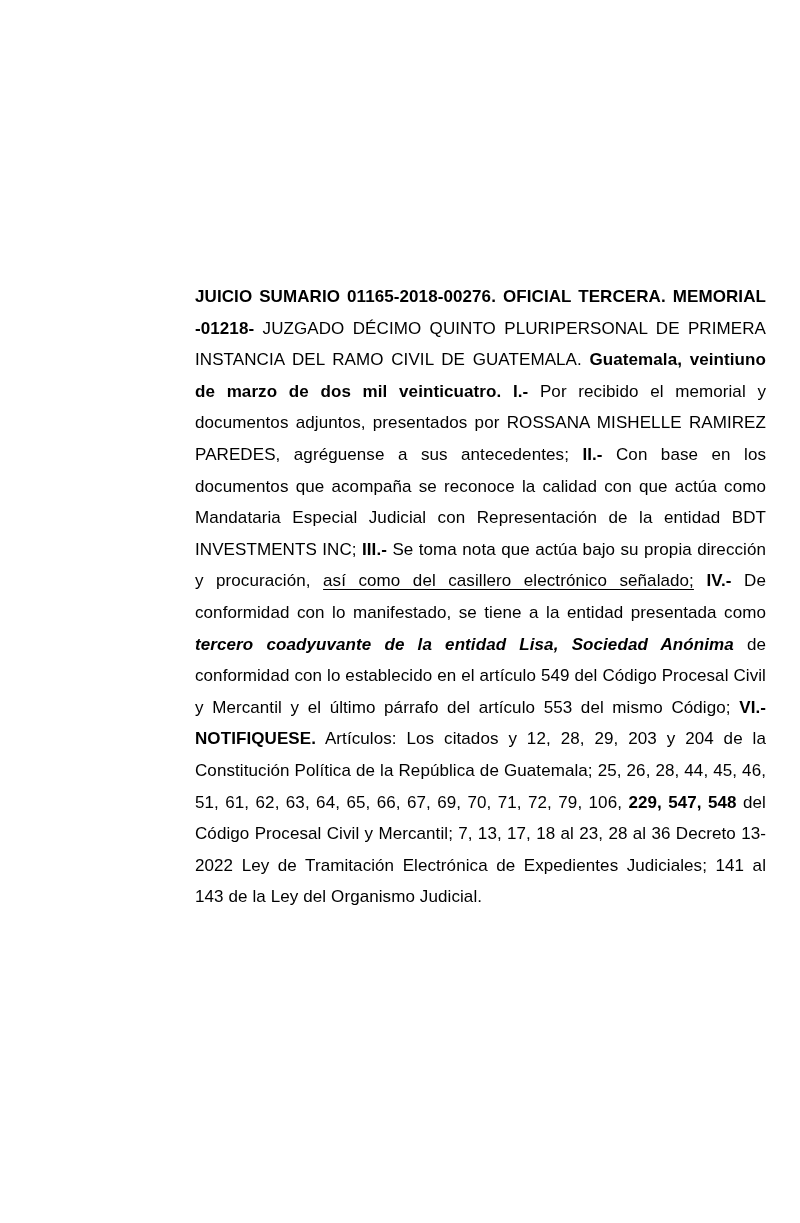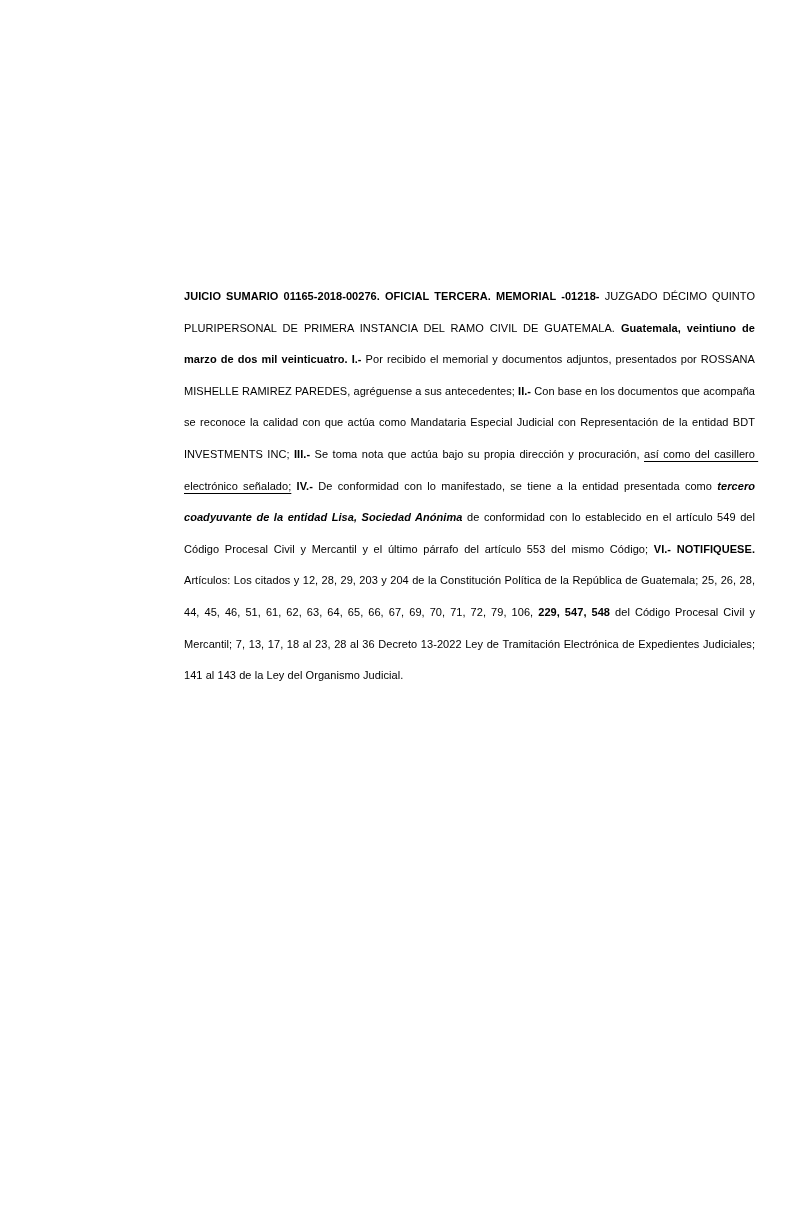--- a/index.html
+++ b/index.html
@@ -20,26 +20,26 @@
     position: absolute;
     left: 0;
     top: 0;
     width: 800px;
     height: 1223px;
     background: #ffffff;
     overflow: hidden;
   }
   #doc-body {
     position: absolute;
-    left: 184px;
+    left: 195px;
     top: 281px;
     width: 571px;
     text-align: justify;
     text-justify: inter-word;
-    font-size: 11px;
+    font-size: 17px;
     line-height: 31.6px;
     letter-spacing: 0.005em;
     word-spacing: 0.004em;
   }
   #doc-body p {
     margin: 0;
     padding: 0;
     text-align: justify;
     text-align-last: left;
   }

